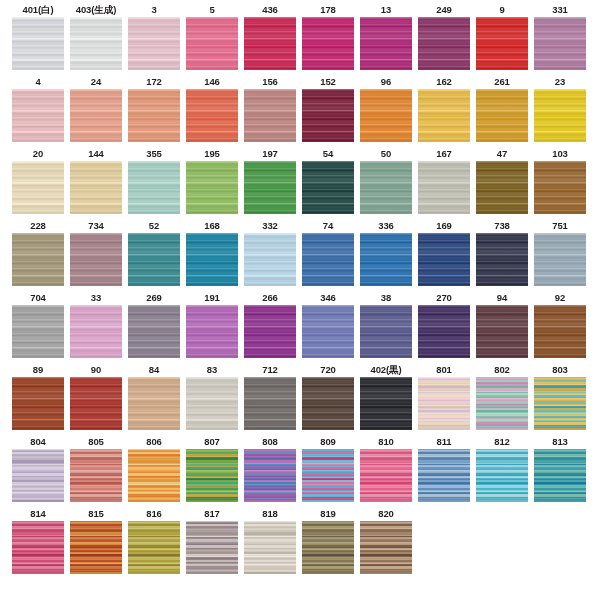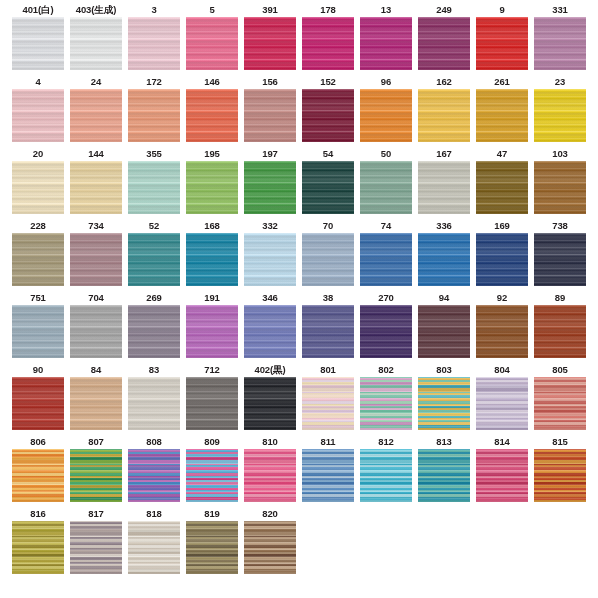--- a/index.html
+++ b/index.html
@@ -110,21 +110,21 @@
       </div>
       <div class="cell">
         <div class="cell-label">3</div>
         <div class="swatch" style="background-color: rgb(242, 201, 212); background-image: repeating-linear-gradient(rgba(255, 255, 255, 0.13) 0px, rgba(255, 255, 255, 0) 2px, rgba(0, 0, 0, 0.1) 4px, rgba(255, 255, 255, 0.05) 6px, rgba(0, 0, 0, 0.03) 9px, rgba(255, 255, 255, 0.11) 13px, rgba(0, 0, 0, 0.08) 17px, rgba(255, 255, 255, 0.02) 21px);"></div>
       </div>
       <div class="cell">
         <div class="cell-label">5</div>
         <div class="swatch" style="background-color: rgb(242, 102, 142); background-image: repeating-linear-gradient(rgba(255, 255, 255, 0.13) 0px, rgba(255, 255, 255, 0) 2px, rgba(0, 0, 0, 0.1) 4px, rgba(255, 255, 255, 0.05) 6px, rgba(0, 0, 0, 0.03) 9px, rgba(255, 255, 255, 0.11) 13px, rgba(0, 0, 0, 0.08) 17px, rgba(255, 255, 255, 0.02) 21px);"></div>
       </div>
       <div class="cell">
-        <div class="cell-label">391</div>
+        <div class="cell-label">436</div>
         <div class="swatch" style="background-color: rgb(212, 26, 78); background-image: repeating-linear-gradient(rgba(255, 255, 255, 0.13) 0px, rgba(255, 255, 255, 0) 2px, rgba(0, 0, 0, 0.1) 4px, rgba(255, 255, 255, 0.05) 6px, rgba(0, 0, 0, 0.03) 9px, rgba(255, 255, 255, 0.11) 13px, rgba(0, 0, 0, 0.08) 17px, rgba(255, 255, 255, 0.02) 21px);"></div>
       </div>
       <div class="cell">
         <div class="cell-label">178</div>
         <div class="swatch" style="background-color: rgb(201, 23, 107); background-image: repeating-linear-gradient(rgba(255, 255, 255, 0.13) 0px, rgba(255, 255, 255, 0) 2px, rgba(0, 0, 0, 0.1) 4px, rgba(255, 255, 255, 0.05) 6px, rgba(0, 0, 0, 0.03) 9px, rgba(255, 255, 255, 0.11) 13px, rgba(0, 0, 0, 0.08) 17px, rgba(255, 255, 255, 0.02) 21px);"></div>
       </div>
       <div class="cell">
         <div class="cell-label">13</div>
         <div class="swatch" style="background-color: rgb(181, 30, 119); background-image: repeating-linear-gradient(rgba(255, 255, 255, 0.13) 0px, rgba(255, 255, 255, 0) 2px, rgba(0, 0, 0, 0.1) 4px, rgba(255, 255, 255, 0.05) 6px, rgba(0, 0, 0, 0.03) 9px, rgba(255, 255, 255, 0.11) 13px, rgba(0, 0, 0, 0.08) 17px, rgba(255, 255, 255, 0.02) 21px);"></div>
       </div>
@@ -234,24 +234,20 @@
       </div>
       <div class="cell">
         <div class="cell-label">168</div>
         <div class="swatch" style="background-color: rgb(12, 132, 168); background-image: repeating-linear-gradient(rgba(255, 255, 255, 0.13) 0px, rgba(255, 255, 255, 0) 2px, rgba(0, 0, 0, 0.1) 4px, rgba(255, 255, 255, 0.05) 6px, rgba(0, 0, 0, 0.03) 9px, rgba(255, 255, 255, 0.11) 13px, rgba(0, 0, 0, 0.08) 17px, rgba(255, 255, 255, 0.02) 21px);"></div>
       </div>
       <div class="cell">
         <div class="cell-label">332</div>
         <div class="swatch" style="background-color: rgb(189, 223, 242); background-image: repeating-linear-gradient(rgba(255, 255, 255, 0.13) 0px, rgba(255, 255, 255, 0) 2px, rgba(0, 0, 0, 0.1) 4px, rgba(255, 255, 255, 0.05) 6px, rgba(0, 0, 0, 0.03) 9px, rgba(255, 255, 255, 0.11) 13px, rgba(0, 0, 0, 0.08) 17px, rgba(255, 255, 255, 0.02) 21px);"></div>
       </div>
       <div class="cell">
-        <div class="cell-label">70</div>
-        <div class="swatch" style="background-color: rgb(155, 177, 202); background-image: repeating-linear-gradient(rgba(255, 255, 255, 0.13) 0px, rgba(255, 255, 255, 0) 2px, rgba(0, 0, 0, 0.1) 4px, rgba(255, 255, 255, 0.05) 6px, rgba(0, 0, 0, 0.03) 9px, rgba(255, 255, 255, 0.11) 13px, rgba(0, 0, 0, 0.08) 17px, rgba(255, 255, 255, 0.02) 21px);"></div>
-      </div>
-      <div class="cell">
         <div class="cell-label">74</div>
         <div class="swatch" style="background-color: rgb(47, 105, 173); background-image: repeating-linear-gradient(rgba(255, 255, 255, 0.13) 0px, rgba(255, 255, 255, 0) 2px, rgba(0, 0, 0, 0.1) 4px, rgba(255, 255, 255, 0.05) 6px, rgba(0, 0, 0, 0.03) 9px, rgba(255, 255, 255, 0.11) 13px, rgba(0, 0, 0, 0.08) 17px, rgba(255, 255, 255, 0.02) 21px);"></div>
       </div>
       <div class="cell">
         <div class="cell-label">336</div>
         <div class="swatch" style="background-color: rgb(28, 109, 181); background-image: repeating-linear-gradient(rgba(255, 255, 255, 0.13) 0px, rgba(255, 255, 255, 0) 2px, rgba(0, 0, 0, 0.1) 4px, rgba(255, 255, 255, 0.05) 6px, rgba(0, 0, 0, 0.03) 9px, rgba(255, 255, 255, 0.11) 13px, rgba(0, 0, 0, 0.08) 17px, rgba(255, 255, 255, 0.02) 21px);"></div>
       </div>
       <div class="cell">
         <div class="cell-label">169</div>
         <div class="swatch" style="background-color: rgb(27, 60, 124); background-image: repeating-linear-gradient(rgba(255, 255, 255, 0.13) 0px, rgba(255, 255, 255, 0) 2px, rgba(0, 0, 0, 0.1) 4px, rgba(255, 255, 255, 0.05) 6px, rgba(0, 0, 0, 0.03) 9px, rgba(255, 255, 255, 0.11) 13px, rgba(0, 0, 0, 0.08) 17px, rgba(255, 255, 255, 0.02) 21px);"></div>
@@ -262,28 +258,36 @@
       </div>
       <div class="cell">
         <div class="cell-label">751</div>
         <div class="swatch" style="background-color: rgb(154, 175, 189); background-image: repeating-linear-gradient(rgba(255, 255, 255, 0.13) 0px, rgba(255, 255, 255, 0) 2px, rgba(0, 0, 0, 0.1) 4px, rgba(255, 255, 255, 0.05) 6px, rgba(0, 0, 0, 0.03) 9px, rgba(255, 255, 255, 0.11) 13px, rgba(0, 0, 0, 0.08) 17px, rgba(255, 255, 255, 0.02) 21px);"></div>
       </div>
       <div class="cell">
         <div class="cell-label">704</div>
         <div class="swatch" style="background-color: rgb(167, 167, 167); background-image: repeating-linear-gradient(rgba(255, 255, 255, 0.13) 0px, rgba(255, 255, 255, 0) 2px, rgba(0, 0, 0, 0.1) 4px, rgba(255, 255, 255, 0.05) 6px, rgba(0, 0, 0, 0.03) 9px, rgba(255, 255, 255, 0.11) 13px, rgba(0, 0, 0, 0.08) 17px, rgba(255, 255, 255, 0.02) 21px);"></div>
       </div>
       <div class="cell">
+        <div class="cell-label">33</div>
+        <div class="swatch" style="background-color: rgb(231, 168, 211); background-image: repeating-linear-gradient(rgba(255, 255, 255, 0.13) 0px, rgba(255, 255, 255, 0) 2px, rgba(0, 0, 0, 0.1) 4px, rgba(255, 255, 255, 0.05) 6px, rgba(0, 0, 0, 0.03) 9px, rgba(255, 255, 255, 0.11) 13px, rgba(0, 0, 0, 0.08) 17px, rgba(255, 255, 255, 0.02) 21px);"></div>
+      </div>
+      <div class="cell">
         <div class="cell-label">269</div>
         <div class="swatch" style="background-color: rgb(138, 126, 144); background-image: repeating-linear-gradient(rgba(255, 255, 255, 0.13) 0px, rgba(255, 255, 255, 0) 2px, rgba(0, 0, 0, 0.1) 4px, rgba(255, 255, 255, 0.05) 6px, rgba(0, 0, 0, 0.03) 9px, rgba(255, 255, 255, 0.11) 13px, rgba(0, 0, 0, 0.08) 17px, rgba(255, 255, 255, 0.02) 21px);"></div>
       </div>
       <div class="cell">
         <div class="cell-label">191</div>
         <div class="swatch" style="background-color: rgb(184, 98, 189); background-image: repeating-linear-gradient(rgba(255, 255, 255, 0.13) 0px, rgba(255, 255, 255, 0) 2px, rgba(0, 0, 0, 0.1) 4px, rgba(255, 255, 255, 0.05) 6px, rgba(0, 0, 0, 0.03) 9px, rgba(255, 255, 255, 0.11) 13px, rgba(0, 0, 0, 0.08) 17px, rgba(255, 255, 255, 0.02) 21px);"></div>
       </div>
       <div class="cell">
+        <div class="cell-label">266</div>
+        <div class="swatch" style="background-color: rgb(142, 37, 143); background-image: repeating-linear-gradient(rgba(255, 255, 255, 0.13) 0px, rgba(255, 255, 255, 0) 2px, rgba(0, 0, 0, 0.1) 4px, rgba(255, 255, 255, 0.05) 6px, rgba(0, 0, 0, 0.03) 9px, rgba(255, 255, 255, 0.11) 13px, rgba(0, 0, 0, 0.08) 17px, rgba(255, 255, 255, 0.02) 21px);"></div>
+      </div>
+      <div class="cell">
         <div class="cell-label">346</div>
         <div class="swatch" style="background-color: rgb(110, 120, 189); background-image: repeating-linear-gradient(rgba(255, 255, 255, 0.13) 0px, rgba(255, 255, 255, 0) 2px, rgba(0, 0, 0, 0.1) 4px, rgba(255, 255, 255, 0.05) 6px, rgba(0, 0, 0, 0.03) 9px, rgba(255, 255, 255, 0.11) 13px, rgba(0, 0, 0, 0.08) 17px, rgba(255, 255, 255, 0.02) 21px);"></div>
       </div>
       <div class="cell">
         <div class="cell-label">38</div>
         <div class="swatch" style="background-color: rgb(84, 84, 143); background-image: repeating-linear-gradient(rgba(255, 255, 255, 0.13) 0px, rgba(255, 255, 255, 0) 2px, rgba(0, 0, 0, 0.1) 4px, rgba(255, 255, 255, 0.05) 6px, rgba(0, 0, 0, 0.03) 9px, rgba(255, 255, 255, 0.11) 13px, rgba(0, 0, 0, 0.08) 17px, rgba(255, 255, 255, 0.02) 21px);"></div>
       </div>
       <div class="cell">
         <div class="cell-label">270</div>
         <div class="swatch" style="background-color: rgb(60, 36, 96); background-image: repeating-linear-gradient(rgba(255, 255, 255, 0.13) 0px, rgba(255, 255, 255, 0) 2px, rgba(0, 0, 0, 0.1) 4px, rgba(255, 255, 255, 0.05) 6px, rgba(0, 0, 0, 0.03) 9px, rgba(255, 255, 255, 0.11) 13px, rgba(0, 0, 0, 0.08) 17px, rgba(255, 255, 255, 0.02) 21px);"></div>
@@ -308,20 +312,24 @@
         <div class="cell-label">84</div>
         <div class="swatch" style="background-color: rgb(220, 176, 137); background-image: repeating-linear-gradient(rgba(255, 255, 255, 0.13) 0px, rgba(255, 255, 255, 0) 2px, rgba(0, 0, 0, 0.1) 4px, rgba(255, 255, 255, 0.05) 6px, rgba(0, 0, 0, 0.03) 9px, rgba(255, 255, 255, 0.11) 13px, rgba(0, 0, 0, 0.08) 17px, rgba(255, 255, 255, 0.02) 21px);"></div>
       </div>
       <div class="cell">
         <div class="cell-label">83</div>
         <div class="swatch" style="background-color: rgb(220, 214, 203); background-image: repeating-linear-gradient(rgba(255, 255, 255, 0.13) 0px, rgba(255, 255, 255, 0) 2px, rgba(0, 0, 0, 0.1) 4px, rgba(255, 255, 255, 0.05) 6px, rgba(0, 0, 0, 0.03) 9px, rgba(255, 255, 255, 0.11) 13px, rgba(0, 0, 0, 0.08) 17px, rgba(255, 255, 255, 0.02) 21px);"></div>
       </div>
       <div class="cell">
         <div class="cell-label">712</div>
         <div class="swatch" style="background-color: rgb(108, 102, 99); background-image: repeating-linear-gradient(rgba(255, 255, 255, 0.13) 0px, rgba(255, 255, 255, 0) 2px, rgba(0, 0, 0, 0.1) 4px, rgba(255, 255, 255, 0.05) 6px, rgba(0, 0, 0, 0.03) 9px, rgba(255, 255, 255, 0.11) 13px, rgba(0, 0, 0, 0.08) 17px, rgba(255, 255, 255, 0.02) 21px);"></div>
+      </div>
+      <div class="cell">
+        <div class="cell-label">720</div>
+        <div class="swatch" style="background-color: rgb(78, 58, 47); background-image: repeating-linear-gradient(rgba(255, 255, 255, 0.13) 0px, rgba(255, 255, 255, 0) 2px, rgba(0, 0, 0, 0.1) 4px, rgba(255, 255, 255, 0.05) 6px, rgba(0, 0, 0, 0.03) 9px, rgba(255, 255, 255, 0.11) 13px, rgba(0, 0, 0, 0.08) 17px, rgba(255, 255, 255, 0.02) 21px);"></div>
       </div>
       <div class="cell">
         <div class="cell-label">402(黒)</div>
         <div class="swatch" style="background-color: rgb(27, 29, 35); background-image: repeating-linear-gradient(rgba(255, 255, 255, 0.13) 0px, rgba(255, 255, 255, 0) 2px, rgba(0, 0, 0, 0.1) 4px, rgba(255, 255, 255, 0.05) 6px, rgba(0, 0, 0, 0.03) 9px, rgba(255, 255, 255, 0.11) 13px, rgba(0, 0, 0, 0.08) 17px, rgba(255, 255, 255, 0.02) 21px);"></div>
       </div>
       <div class="cell">
         <div class="cell-label">801</div>
         <div class="swatch varieg" style="background-color: rgb(240, 207, 196); background-image: repeating-linear-gradient(rgb(246, 220, 198) 0px, rgb(246, 220, 198) 1.2px, rgb(243, 195, 207) 1.2px, rgb(243, 195, 207) 2.89px, rgb(234, 216, 232) 2.89px, rgb(234, 216, 232) 5.08px, rgb(247, 227, 185) 5.08px, rgb(247, 227, 185) 7.76px, rgb(233, 201, 212) 7.76px, rgb(233, 201, 212) 10.94px, rgb(244, 221, 203) 10.94px, rgb(244, 221, 203) 14.61px, rgb(223, 198, 221) 14.61px, rgb(223, 198, 221) 16.17px, rgb(246, 224, 196) 16.17px, rgb(246, 224, 196) 18.23px, rgb(246, 220, 198) 18.23px, rgb(246, 220, 198) 20.78px, rgb(243, 195, 207) 20.78px, rgb(243, 195, 207) 23.83px, rgb(234, 216, 232) 23.83px, rgb(234, 216, 232) 27.37px, rgb(247, 227, 185) 27.37px, rgb(247, 227, 185) 28.8px, rgb(233, 201, 212) 28.8px, rgb(233, 201, 212) 30.73px, rgb(244, 221, 203) 30.73px, rgb(244, 221, 203) 33.15px, rgb(223, 198, 221) 33.15px, rgb(223, 198, 221) 36.07px, rgb(246, 224, 196) 36.07px, rgb(246, 224, 196) 39.48px, rgb(246, 220, 198) 39.48px, rgb(246, 220, 198) 40.78px, rgb(243, 195, 207) 40.78px, rgb(243, 195, 207) 42.58px, rgb(234, 216, 232) 42.58px, rgb(234, 216, 232) 44.87px, rgb(247, 227, 185) 44.87px, rgb(247, 227, 185) 47.66px, rgb(233, 201, 212) 47.66px, rgb(233, 201, 212) 50.94px, rgb(244, 221, 203) 50.94px, rgb(244, 221, 203) 54.71px, rgb(223, 198, 221) 54.71px, rgb(223, 198, 221) 56.38px, rgb(246, 224, 196) 56.38px, rgb(246, 224, 196) 58.54px, rgb(246, 220, 198) 58.54px, rgb(246, 220, 198) 61.2px, rgb(243, 195, 207) 61.2px, rgb(243, 195, 207) 64.35px);"></div>
       </div>
       <div class="cell">

